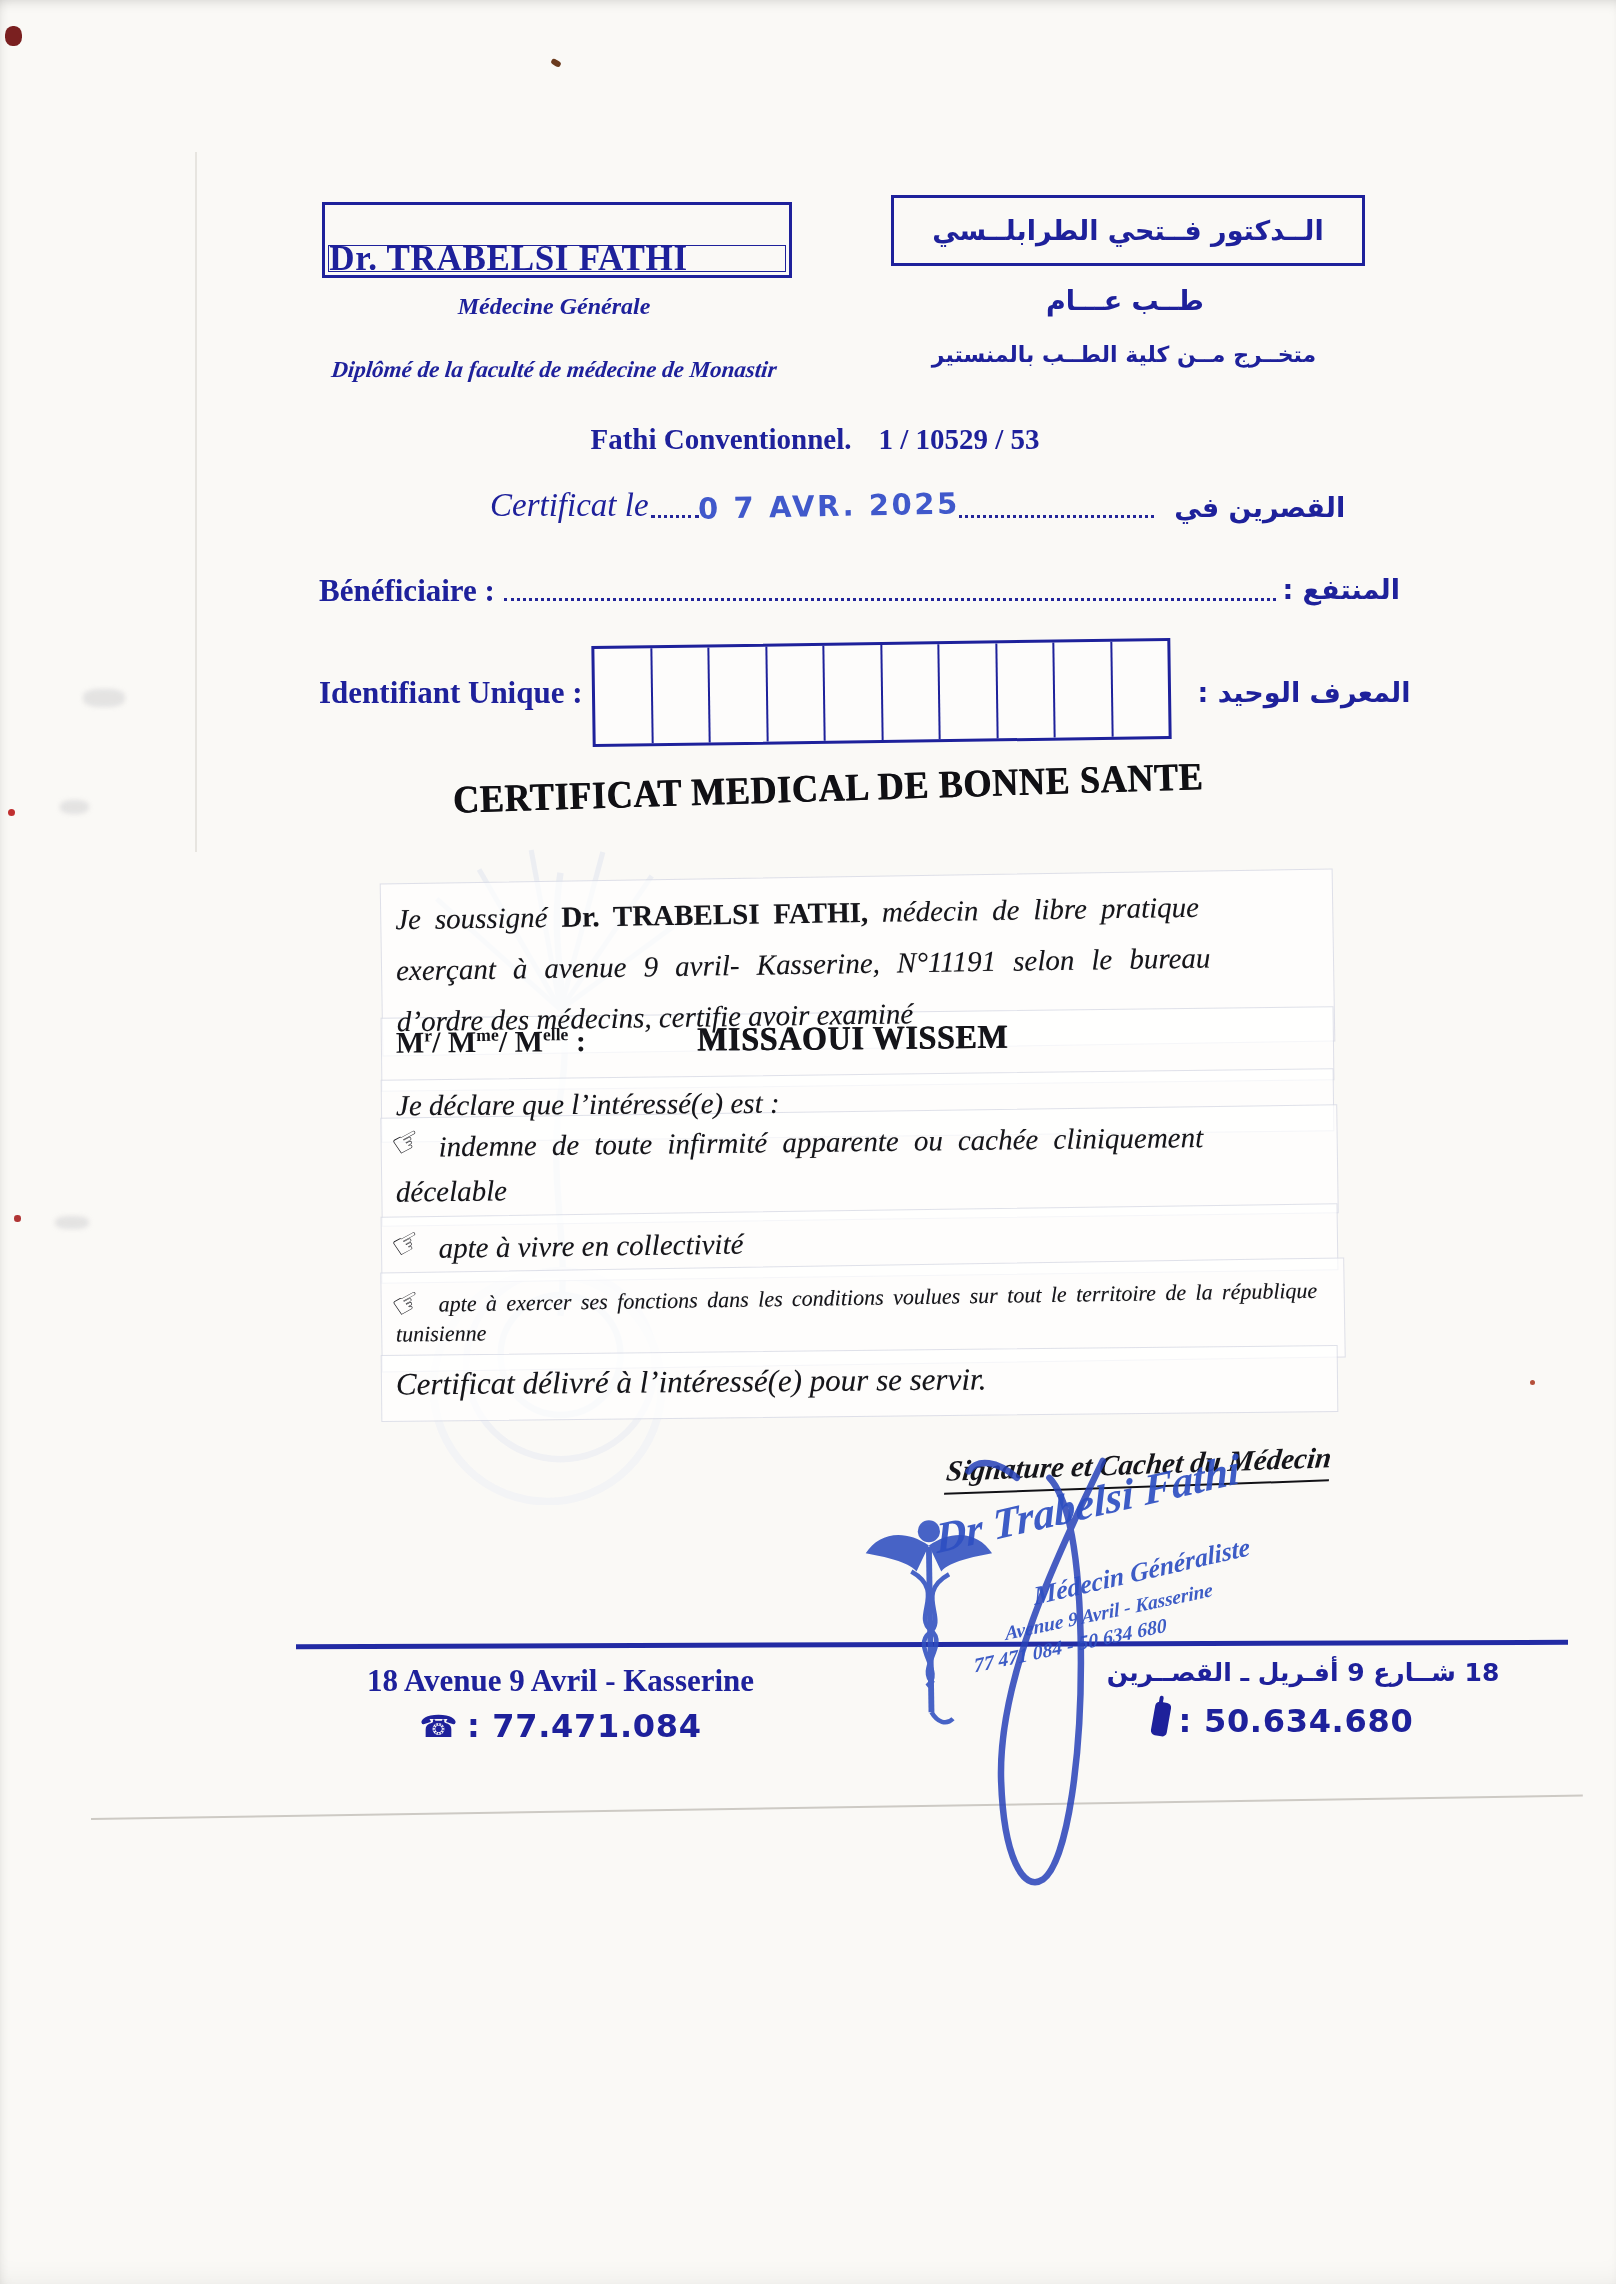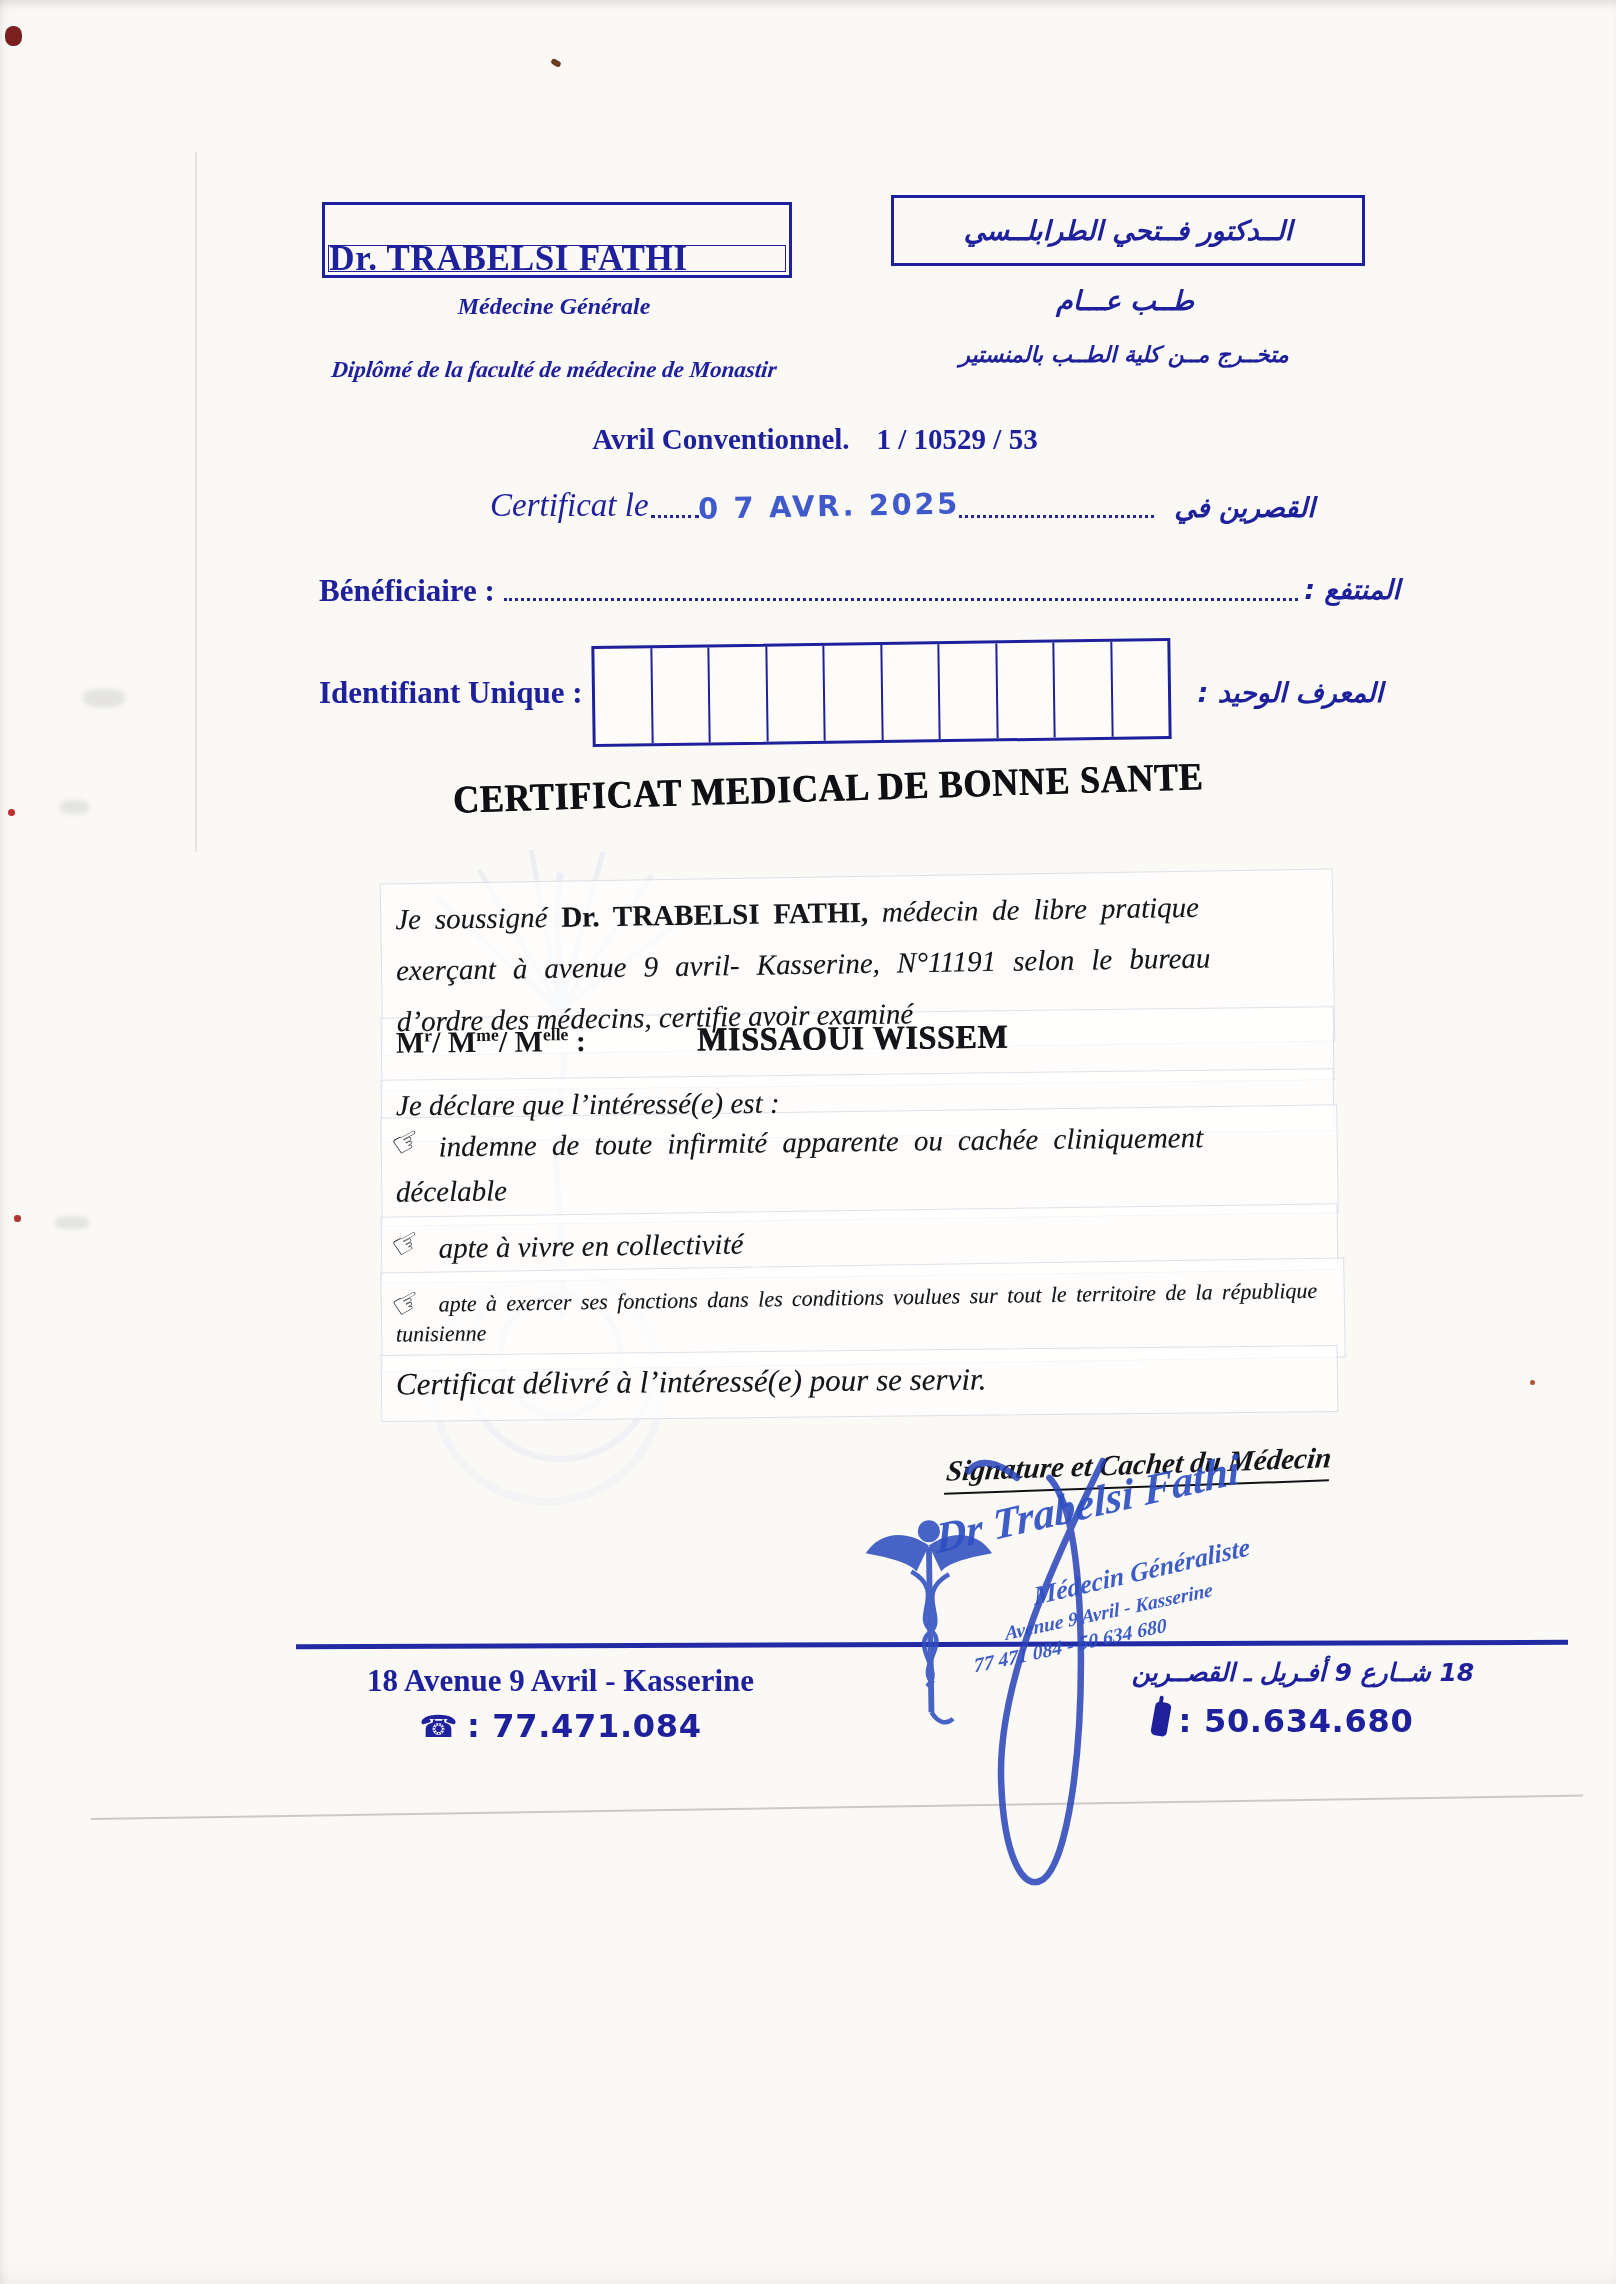--- a/index.html
+++ b/index.html
@@ -26,21 +26,21 @@
     left:322px;top:202px;width:464px;height:70px;
     border:3.3px solid #1e219b;display:flex;align-items:center;justify-content:center;
   }
   .fr-name-inner{
     position:absolute;inset:3.3px;border:1.3px solid #1e219b;
     display:flex;align-items:center;margin-top:37px;
   }
   .fr-name{font-size:35px;font-weight:bold;letter-spacing:0.7px;}
   .specialty-fr{left:322px;top:293px;width:464px;font-size:24px;font-weight:bold;font-style:italic;}
   .diploma-fr{left:274px;top:357px;width:560px;font-size:23px;font-style:italic;font-weight:bold;transform:skewX(-6deg);}
-  .arabic{font-family:"DejaVu Sans",sans-serif;font-weight:bold;font-style:italic;}
+  .arabic{font-family:"DejaVu Sans",sans-serif;font-weight:bold;}
   .ar-name-box{
     left:891px;top:195px;width:468px;height:65px;
     border:3.3px solid #1e219b;display:flex;align-items:center;justify-content:center;
   }
   .ar-name{font-size:27px;}
   .ar-specialty{left:891px;top:285px;width:468px;font-size:27px;letter-spacing:1.3px;}
   .ar-diploma{left:860px;top:342px;width:528px;font-size:22px;}
 
   
   .code-line{left:450px;top:423px;width:730px;font-size:29px;font-weight:bold;display:flex;justify-content:center;gap:27px;}
@@ -154,21 +154,21 @@
   <div class="abs specialty-fr navy center">Médecine Générale</div>
   <div class="abs diploma-fr navy center">Diplômé de la faculté de médecine de Monastir</div>
 
   <div class="abs ar-name-box">
     <span class="ar-name arabic navy" dir="rtl">الــدكتور فــتحي الطرابلــسي</span>
   </div>
   <div class="abs ar-specialty arabic navy center" dir="rtl">طــب عـــام</div>
   <div class="abs ar-diploma arabic navy center" dir="rtl">متخــرج مــن كلية الطــب بالمنستير</div>
 
   <div class="abs code-line navy">
-    <span>Avril Conventionnel.</span>
+    <span>Fathi Conventionnel.</span>
     <span>1 / 10529 /  53</span>
   </div>
 
   <div class="abs dateline">
     <span class="place-fr navy">Certificat le</span>
     <span class="leader" style="width:48px;"></span>
     <span class="date-stamp">0 7 AVR. 2025</span>
     <span class="leader" style="width:195px;"></span>
     <span class="place-ar arabic" dir="rtl">القصرين في</span>
   </div>

